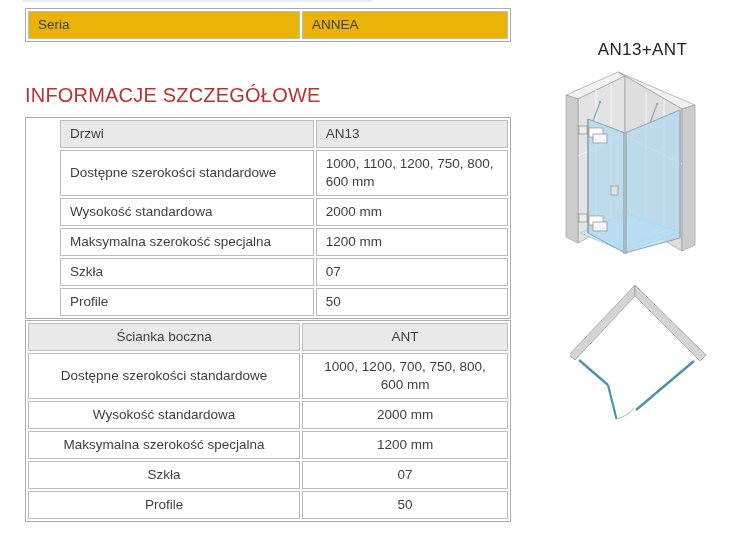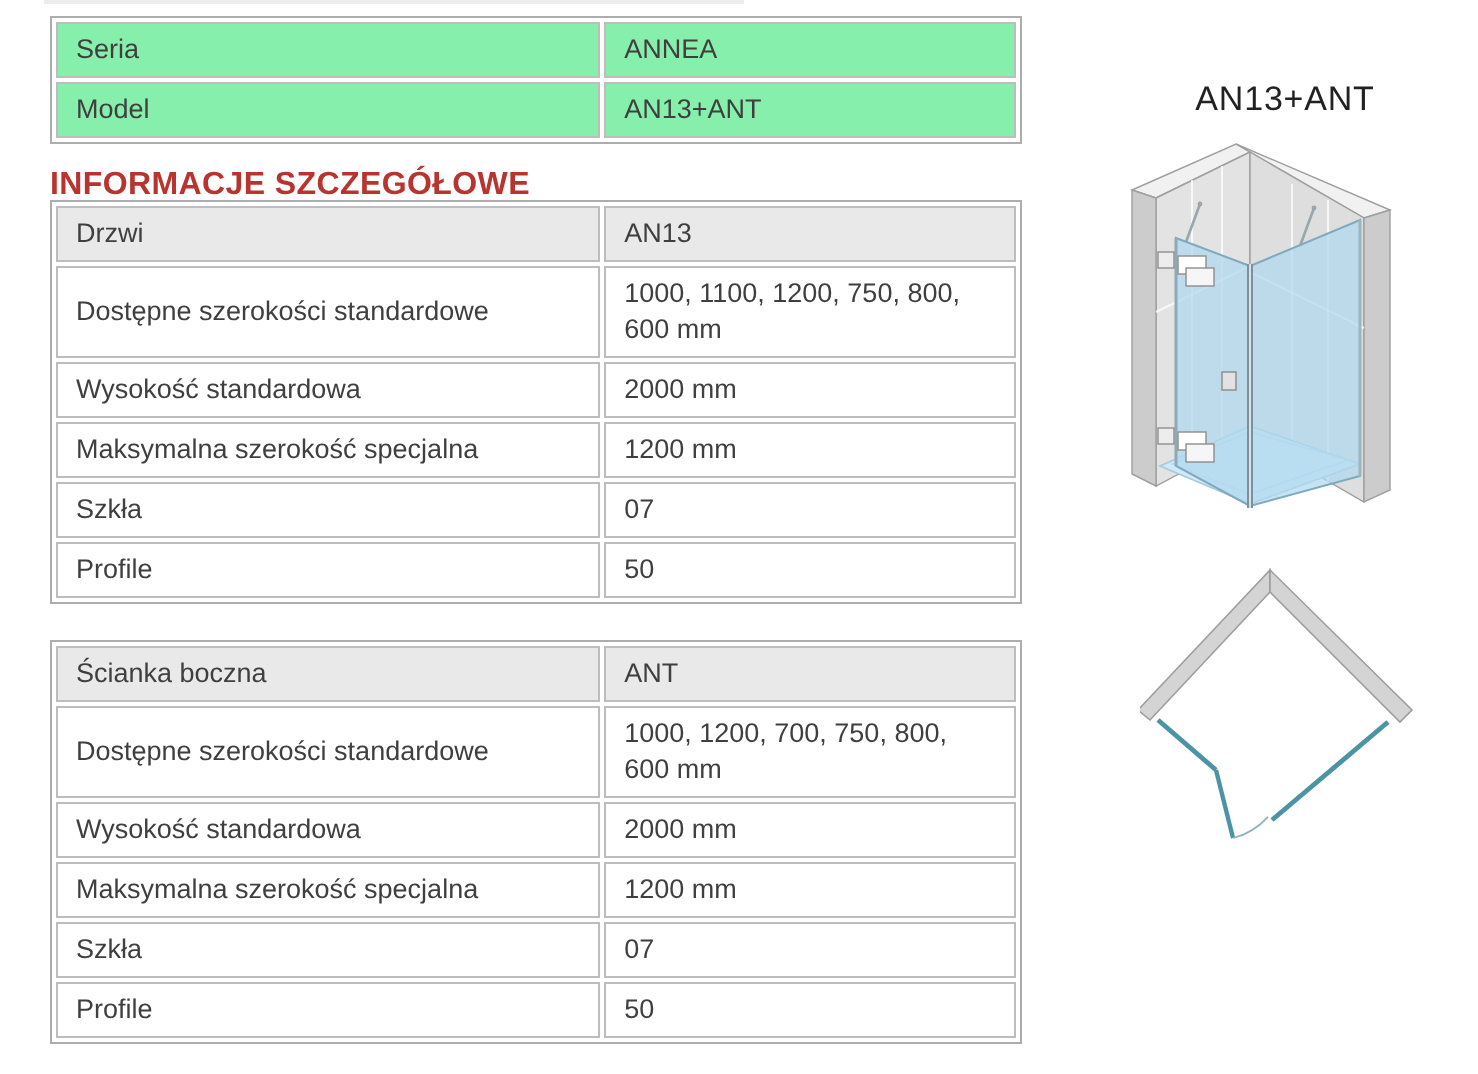--- a/index.html
+++ b/index.html
@@ -21,51 +21,47 @@
     border:1px solid #bdbdbd;
     padding:4px 9px;
     vertical-align:middle;
     background:#ffffff;
     overflow:hidden;
   }
   td.col-label{width:57.5%;}
   td.col-value{width:42.5%;margin-left:36px;}
   tr.hdr td{background:#e9e9e9;}
   #summary-table{top:8px;}
-  #summary-table td{background:#86efac;}
-  #door-table{top:100px;}
-  #side-table{top:320px;}
+  #summary-table td{background:#eab308;}
+  #door-table{top:117px;padding-left:32px;}
+  #side-table{top:320px;text-align:center;}
 
   .section-heading{
     position:absolute;left:25px;top:84px;
-    font-size:16px;font-weight:700;letter-spacing:.2px;
+    font-size:20px;font-weight:400;letter-spacing:.2px;
     color:#b7342f;white-space:nowrap;
   }
   .diagram-title{
     position:absolute;left:560px;top:40px;width:165px;
     text-align:center;font-size:17px;font-weight:500;
     letter-spacing:.4px;color:#222222;
   }
   .svg-3d{position:absolute;left:558px;top:66px;}
   .svg-plan{position:absolute;left:570px;top:284px;}
 </style>
 </head>
 <body>
 
 <div class="top-rule"></div>
 
 <table class="spec" id="summary-table">
   <tbody>
       <tr>
     <td class="col-label">Seria</td>
     <td class="col-value">ANNEA</td>
-  </tr>
-  <tr>
-    <td class="col-label">Model</td>
-    <td class="col-value">AN13+ANT</td>
   </tr>
 </tbody>
   </table>
 
 <div class="section-heading">INFORMACJE SZCZEGÓŁOWE</div>
 
 <table class="spec" id="door-table">
   <tbody>
       <tr class="hdr">
     <td class="col-label">Drzwi</td>

